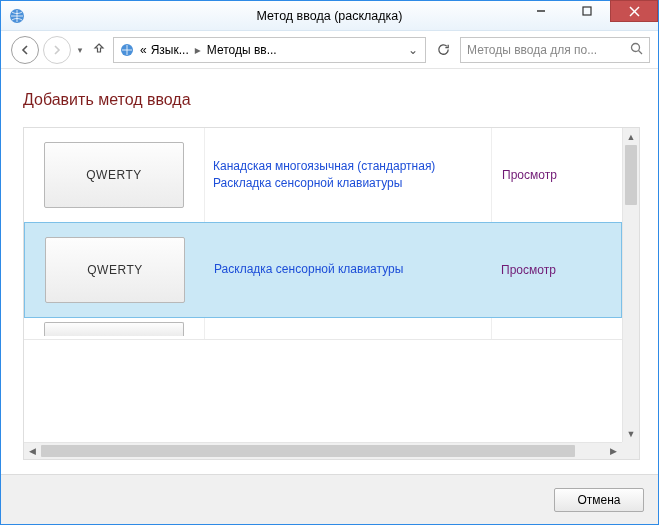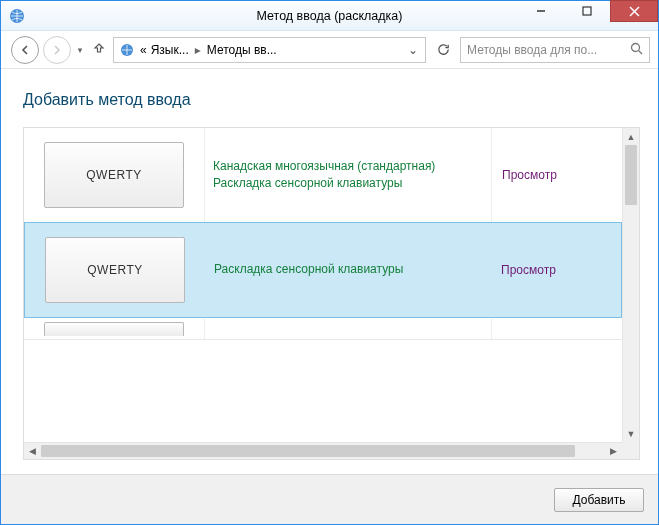--- a/index.html
+++ b/index.html
@@ -31,31 +31,31 @@
 
   .refresh-btn { width:26px; height:26px; display:flex; align-items:center; justify-content:center; color:#555; }
 
   .searchbox { width:190px; height:26px; border:1px solid #c7c7c7; background:#fff; display:flex; align-items:center; padding:0 4px; }
   .searchbox input { border:none; outline:none; flex:1; font-family:inherit; font-size:12px; color:#000; background:transparent; }
   .searchbox input::placeholder { color:#888; }
   .search-icon { width:18px; text-align:center; color:#777; }
 
   
   .content { flex:1; padding: 22px 18px 0 22px; display:flex; flex-direction:column; min-height:0; }
-  .page-title { color:#0c4a6e; font-size:16px; font-weight:400; margin-bottom:18px; }
+  .page-title { color:#7f1d1d; font-size:16px; font-weight:400; margin-bottom:18px; }
 
   .listwrap { border:1px solid #dedede; flex:1; min-height:0; display:flex; flex-direction:column; }
   .listarea { flex:1; display:flex; min-height:0; }
   .listbody { flex:1; overflow:hidden; position:relative; }
 
   .row { display:flex; align-items:stretch; border-bottom:1px solid #e8e8e8; background:#fff; }
   .row.sel { background:#cbe8f6; border:1px solid #7cc0e8; margin:-1px 0 0 0; }
   .row .thumb-cell { width:180px; display:flex; align-items:center; justify-content:center; padding:14px 10px; }
   .thumb { width:140px; height:66px; border:1px solid #b8b8b8; background:linear-gradient(#fdfdfd,#ececec); border-radius:2px; display:flex; align-items:center; justify-content:center; color:#333; font-size:12px; font-weight:400; letter-spacing:0.5px; }
-  .row .desc-cell { flex:1; padding:14px 8px; display:flex; flex-direction:column; justify-content:center; line-height:1.45; color:#15803d; border-left:1px solid #eee; border-right:1px solid #eee; }
+  .row .desc-cell { flex:1; padding:14px 8px; display:flex; flex-direction:column; justify-content:center; line-height:1.45; color:#1d4ed8; border-left:1px solid #eee; border-right:1px solid #eee; }
   .row.sel .desc-cell { border-left-color:transparent; border-right-color:transparent; }
   .row .link-cell { width:130px; display:flex; align-items:center; padding:0 10px; }
   .preview-link { color:#701a75; }
 
   .vscroll { width:17px; background:#f0f0f0; border-left:1px solid #e5e5e5; display:flex; flex-direction:column; align-items:center; }
   .vscroll .arrow { height:17px; width:100%; display:flex; align-items:center; justify-content:center; color:#666; font-size:9px; }
   .vscroll .track { flex:1; width:100%; position:relative; }
   .vscroll .thumbv { position:absolute; top:0; left:2px; right:2px; height:60px; background:#cdcdcd; border-radius:1px; }
 
   .hscroll { height:17px; background:#f0f0f0; border-top:1px solid #e5e5e5; display:flex; align-items:center; }
@@ -198,16 +198,16 @@
               <div class="thumbh"></div>
             </div>
           <div class="arrow">▶</div>
         </div>
         <div class="scroll-corner"></div>
       </div>
     </div>
   </div>
 
   <div class="buttonbar">
-    <div class="btn">Добавить</div>
+    <div class="btn">Отмена</div>
   </div>
 
 </div>
 
 </body></html>

